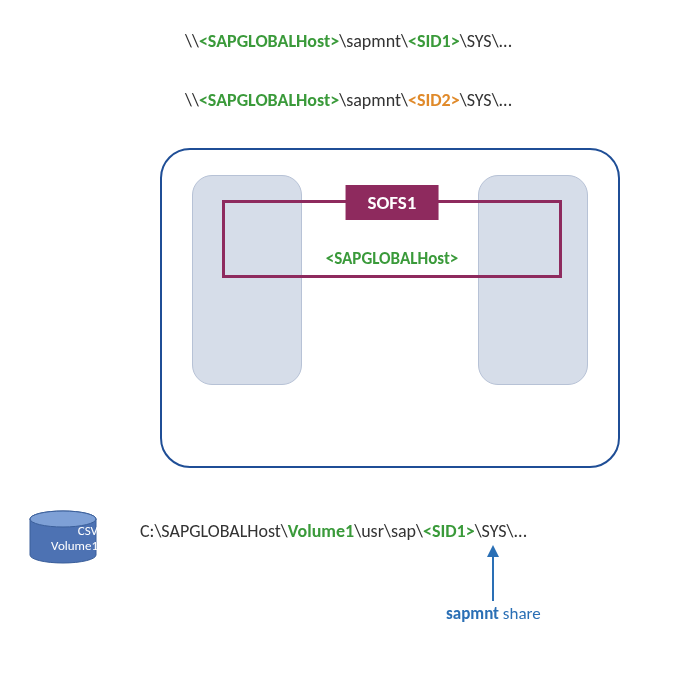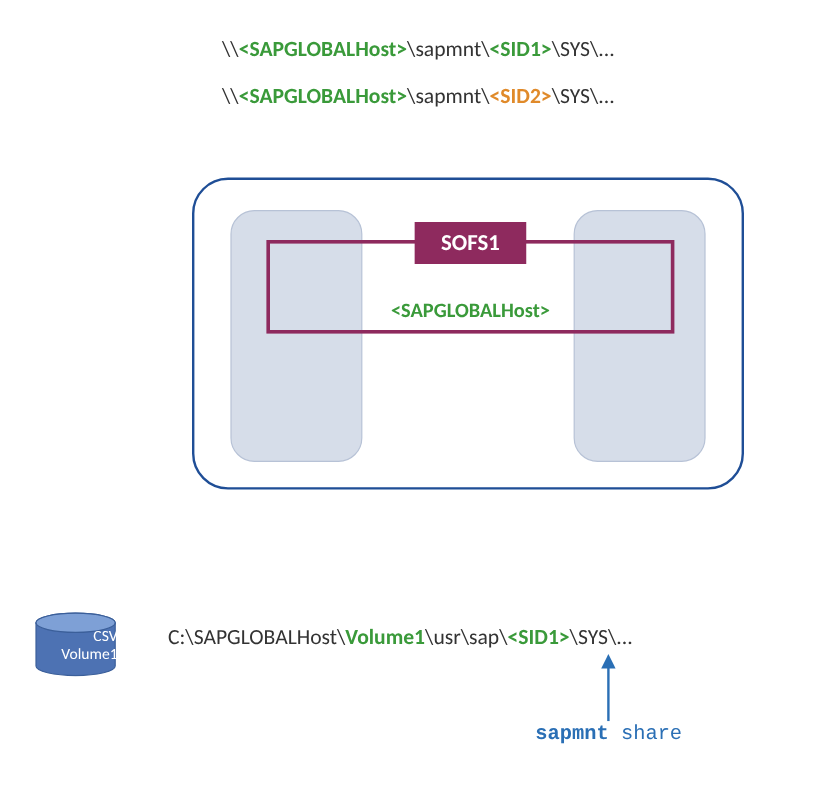--- a/index.html
+++ b/index.html
@@ -11,31 +11,31 @@
       color: #333;
       position: relative;
       background: #fff;
     }
     .path-lines {
       position: absolute;
       top: 30px;
       left: 185px;
       line-height: 1.3;
     }
-    .path-lines .line2 { margin-top: 16px; }
+    .path-lines .line2 { margin-top: 36px; }
     .green { color: #3a9a3a; font-weight: 600; }
     .orange { color: #e08a2a; font-weight: 600; }
     .black { color: #333; }
 
     .cluster-box {
       position: absolute;
       top: 148px;
       left: 160px;
       width: 460px;
-      height: 260px;
+      height: 320px;
       border: 2px solid #1f4e96;
       border-radius: 30px;
     }
     .node {
       position: absolute;
       width: 110px;
       height: 210px;
       background: #d6dde9;
       border: 1px solid #b7c2d6;
       border-radius: 20px;
@@ -100,21 +100,20 @@
     .local-path .line2 {
       margin-top: 6px;
       padding-left: 322px;
     }
 
     .arrow-wrap {
       position: absolute;
       top: 545px;
       left: 446px;
       text-align: center;
-      font-family: Liberation Mono, monospace;
     }
     .arrow-wrap svg { display: block; margin: 0 auto; }
     .sapmnt-label {
       margin-top: 2px;
       font-size: 17px;
       color: #2a6fb5;
     }
     .sapmnt-label .bold { font-weight: 700; }
   </style>
 </head>

